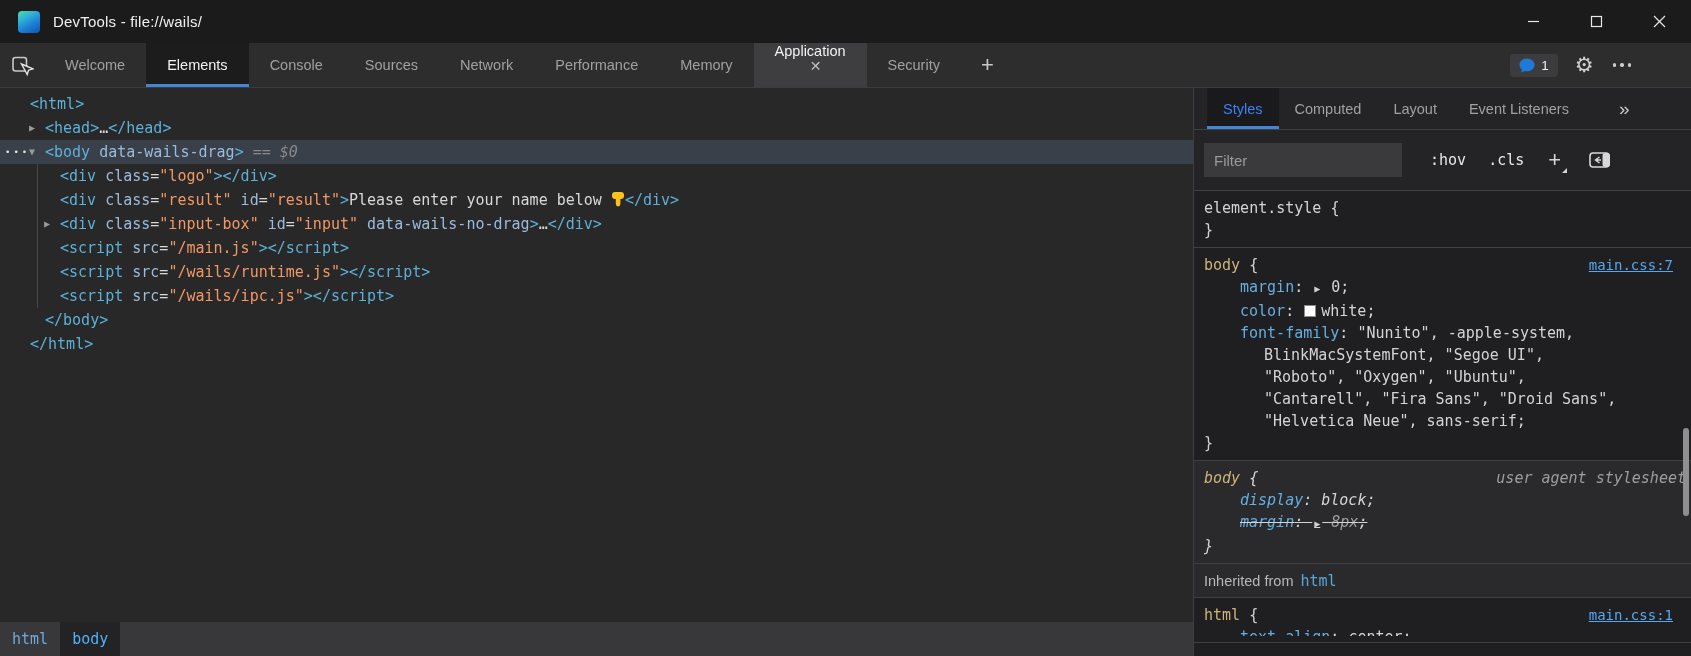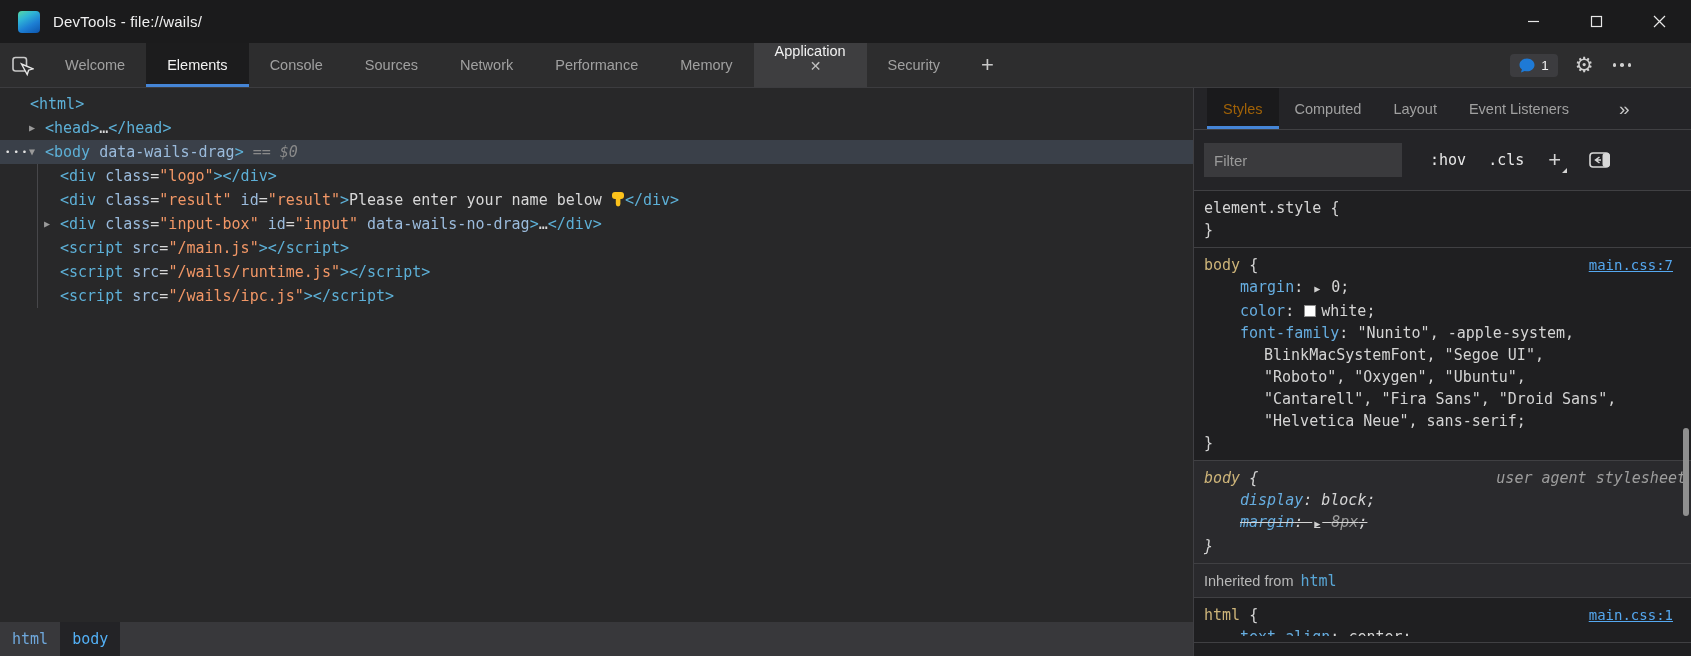--- a/index.html
+++ b/index.html
@@ -50,21 +50,21 @@
 
   
   .breadcrumb{position:absolute;left:0;right:0;bottom:0;height:34px;background:#38383b;display:flex;align-items:stretch;}
   .crumb{display:flex;align-items:center;padding:0 12px;font:15px/34px "DejaVu Sans Mono",monospace;color:#6fa8dc;}
   .crumb.active{background:#232326;color:#53b0f5;}
 
   
   .sidebar-tabs{height:42px;background:#242427;display:flex;align-items:stretch;box-sizing:border-box;
                 border-bottom:1px solid #404043;padding-left:13px;}
   .side-tab{display:flex;align-items:center;padding:0 16px;font-size:14.5px;color:#a0a0a0;white-space:nowrap;}
-  .side-tab.active{background:#1a1a1c;color:#a16207;box-shadow:inset 0 -3px 0 0 #4585d6;}
+  .side-tab.active{background:#1a1a1c;color:#3b82f6;box-shadow:inset 0 -3px 0 0 #4585d6;}
   .more-tabs{margin-left:26px;display:flex;align-items:center;color:#c8c8c8;font-size:19px;padding:0 8px;}
 
   
   .filter-row{height:61px;background:#242427;box-sizing:border-box;border-bottom:1px solid #404043;
               display:flex;align-items:center;padding-left:10px;}
   .filter-input{width:198px;height:34px;box-sizing:border-box;background:#3a3a3d;border:none;border-radius:0;
                 color:#d8d8d8;font-size:15px;padding:0 10px;outline:none;font-family:"Liberation Sans",sans-serif;}
   .filter-input::placeholder{color:#9a9a9a;}
   .state-btn{font:15px "DejaVu Sans Mono",monospace;color:#e8e8e8;}
   .hov-btn{margin-left:28px;} .cls-btn{margin-left:22px;}
@@ -187,20 +187,22 @@
           <div class="tree-row selected" style="padding-left: 45px;"><span class="gutter-dots">•••</span><span class="tree-arrow" style="left: 29px;">▼</span><span class="tk-tag">&lt;body</span><span class="tk-attr"> data-wails-drag</span><span class="tk-tag">&gt;</span><span class="tk-meta"> == $0</span></div>
           <div class="tree-row" style="padding-left: 60px;"><span class="tk-tag">&lt;div</span><span class="tk-attr"> class</span><span class="tk-eq">=</span><span class="tk-val">"logo"</span><span class="tk-tag">&gt;&lt;/div&gt;</span></div>
           <div class="tree-row" style="padding-left: 60px;"><span class="tk-tag">&lt;div</span><span class="tk-attr"> class</span><span class="tk-eq">=</span><span class="tk-val">"result"</span><span class="tk-attr"> id</span><span class="tk-eq">=</span><span class="tk-val">"result"</span><span class="tk-tag">&gt;</span><span class="tk-text">Please enter your name below </span><span class="emoji-hand"><svg width="14" height="16" viewBox="0 0 14 16">
                 <rect x="1" y="1" width="12" height="7" rx="3" fill="#fcc21b"></rect>
                 <rect x="4.8" y="5" width="4.6" height="10.4" rx="2.3" fill="#fcc21b"></rect>
               </svg></span><span class="tk-tag">&lt;/div&gt;</span></div>
           <div class="tree-row" style="padding-left: 60px;"><span class="tree-arrow" style="left: 44px;">▶</span><span class="tk-tag">&lt;div</span><span class="tk-attr"> class</span><span class="tk-eq">=</span><span class="tk-val">"input-box"</span><span class="tk-attr"> id</span><span class="tk-eq">=</span><span class="tk-val">"input"</span><span class="tk-attr"> data-wails-no-drag</span><span class="tk-tag">&gt;</span><span class="tk-text">…</span><span class="tk-tag">&lt;/div&gt;</span></div>
           <div class="tree-row" style="padding-left: 60px;"><span class="tk-tag">&lt;script</span><span class="tk-attr"> src</span><span class="tk-eq">=</span><span class="tk-val">"/main.js"</span><span class="tk-tag">&gt;&lt;/script&gt;</span></div>
           <div class="tree-row" style="padding-left: 60px;"><span class="tk-tag">&lt;script</span><span class="tk-attr"> src</span><span class="tk-eq">=</span><span class="tk-val">"/wails/runtime.js"</span><span class="tk-tag">&gt;&lt;/script&gt;</span></div>
           <div class="tree-row" style="padding-left: 60px;"><span class="tk-tag">&lt;script</span><span class="tk-attr"> src</span><span class="tk-eq">=</span><span class="tk-val">"/wails/ipc.js"</span><span class="tk-tag">&gt;&lt;/script&gt;</span></div>
+          <div class="tree-row" style="padding-left: 45px;"><span class="tk-tag">&lt;/body&gt;</span></div>
+          <div class="tree-row" style="padding-left: 30px;"><span class="tk-tag">&lt;/html&gt;</span></div>
           <div class="indent-guide" style="top: 76px; height: 144px;"></div>
         </div>
       <div class="breadcrumb" id="breadcrumb">
           <div class="crumb">html</div>
           <div class="crumb active">body</div>
         </div>
     </div>
 
     <div class="sidebar">
       <div class="sidebar-tabs">

